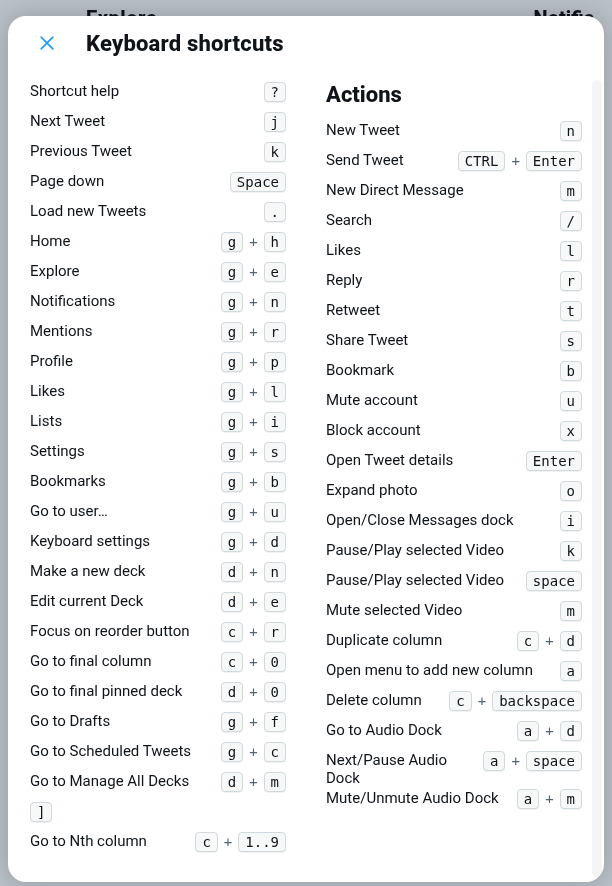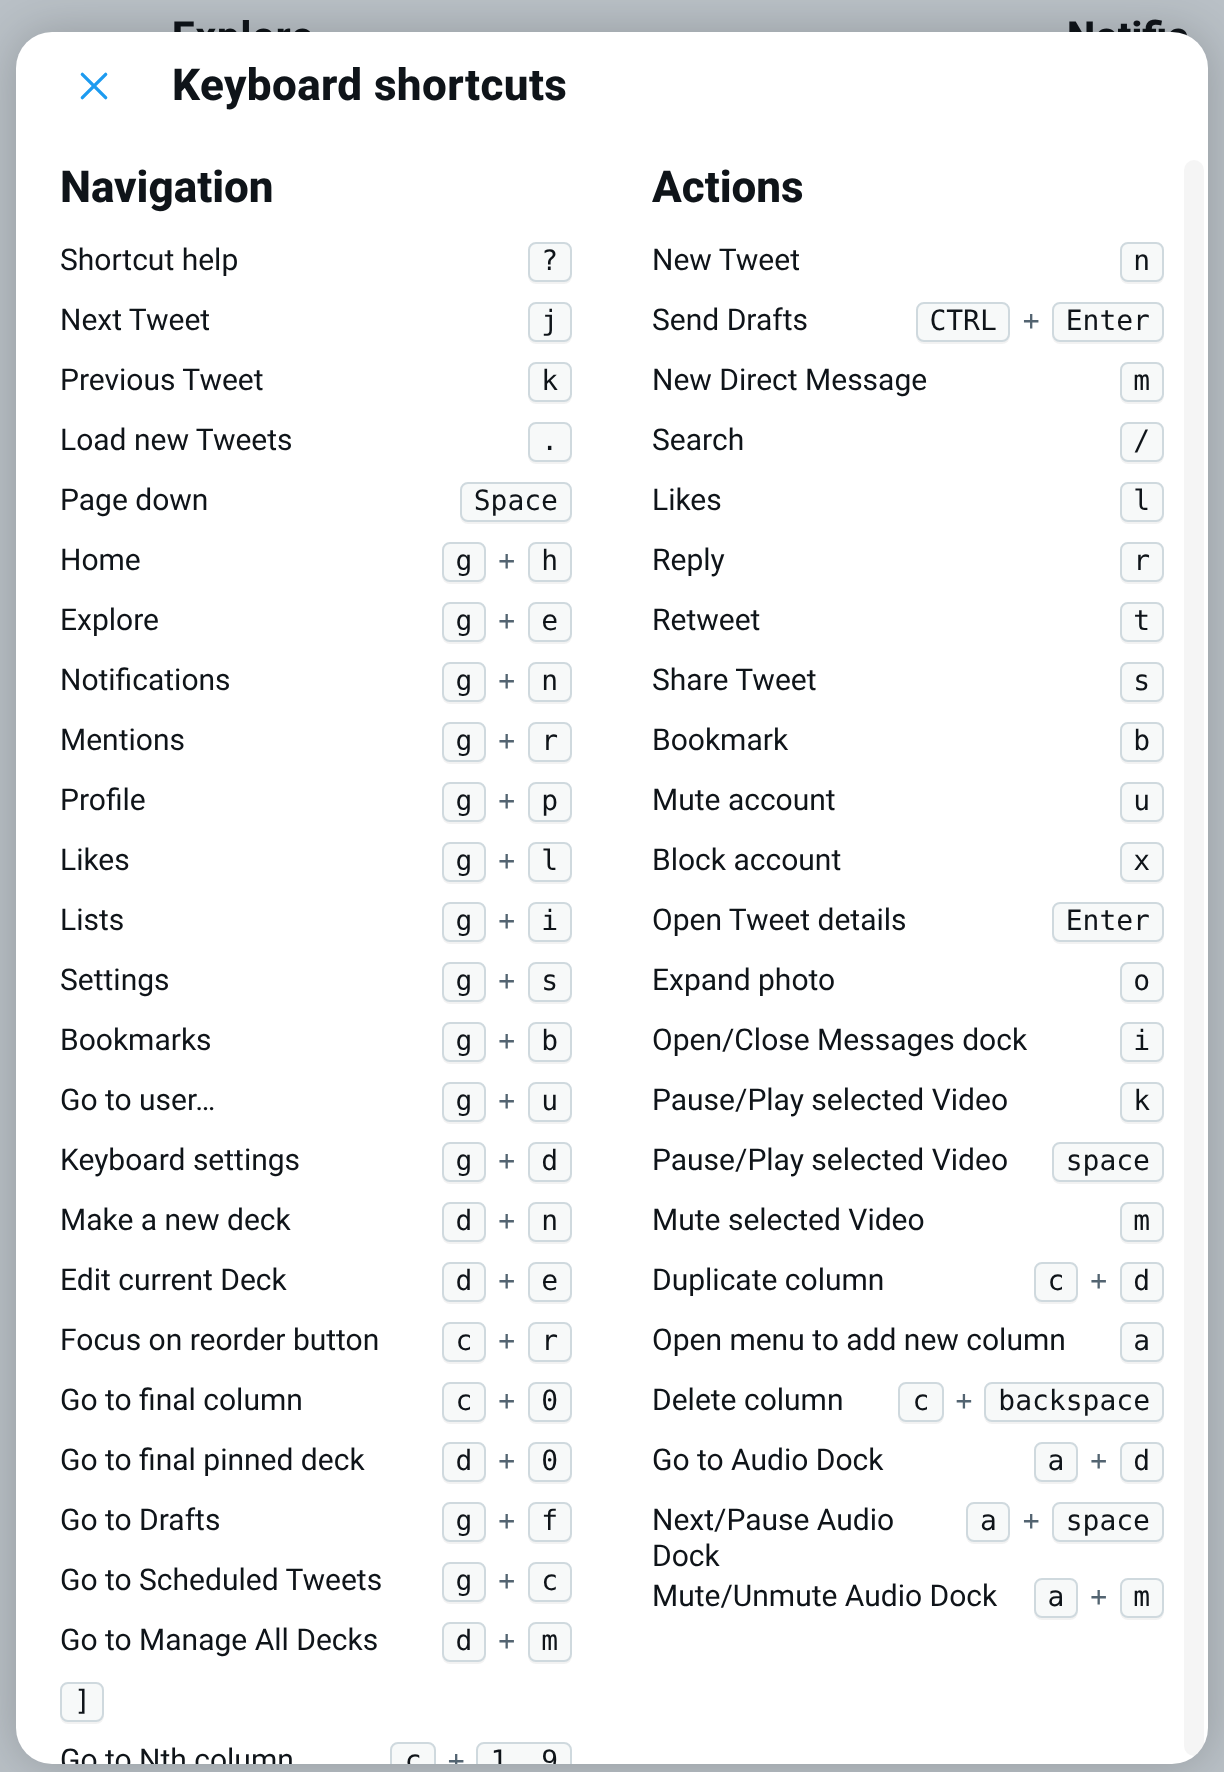--- a/index.html
+++ b/index.html
@@ -46,49 +46,48 @@
       <svg viewBox="0 0 24 24">
           <path d="M5 5 L19 19 M19 5 L5 19"></path>
         </svg>
     </div>
     <div class="modal-title">Keyboard shortcuts</div>
   </div>
 
   <div class="modal-body">
     <div class="columns">
       <div class="col" id="col-0">
-        <div class="section-title">Navigation</div>
       <div class="row">
             <div class="row-label">Shortcut help</div>
             <div class="keys">
               <span class="key">?</span>
             </div>
           </div>
           <div class="row">
             <div class="row-label">Next Tweet</div>
             <div class="keys">
               <span class="key">j</span>
             </div>
           </div>
           <div class="row">
             <div class="row-label">Previous Tweet</div>
             <div class="keys">
               <span class="key">k</span>
             </div>
           </div>
           <div class="row">
+            <div class="row-label">Page down</div>
+            <div class="keys">
+              <span class="key">Space</span>
+            </div>
+          </div>
+          <div class="row">
             <div class="row-label">Load new Tweets</div>
             <div class="keys">
               <span class="key">.</span>
-            </div>
-          </div>
-          <div class="row">
-            <div class="row-label">Page down</div>
-            <div class="keys">
-              <span class="key">Space</span>
             </div>
           </div>
           <div class="row">
             <div class="row-label">Home</div>
             <div class="keys">
               <span class="key">g</span>
               <span class="plus">+</span>
               <span class="key">h</span>
             </div>
           </div>
@@ -252,21 +251,21 @@
         </div>
       <div class="col" id="col-1">
         <div class="section-title">Actions</div>
       <div class="row">
             <div class="row-label">New Tweet</div>
             <div class="keys">
               <span class="key">n</span>
             </div>
           </div>
           <div class="row">
-            <div class="row-label">Send Drafts</div>
+            <div class="row-label">Send Tweet</div>
             <div class="keys">
               <span class="key">CTRL</span>
               <span class="plus">+</span>
               <span class="key">Enter</span>
             </div>
           </div>
           <div class="row">
             <div class="row-label">New Direct Message</div>
             <div class="keys">
               <span class="key">m</span>

